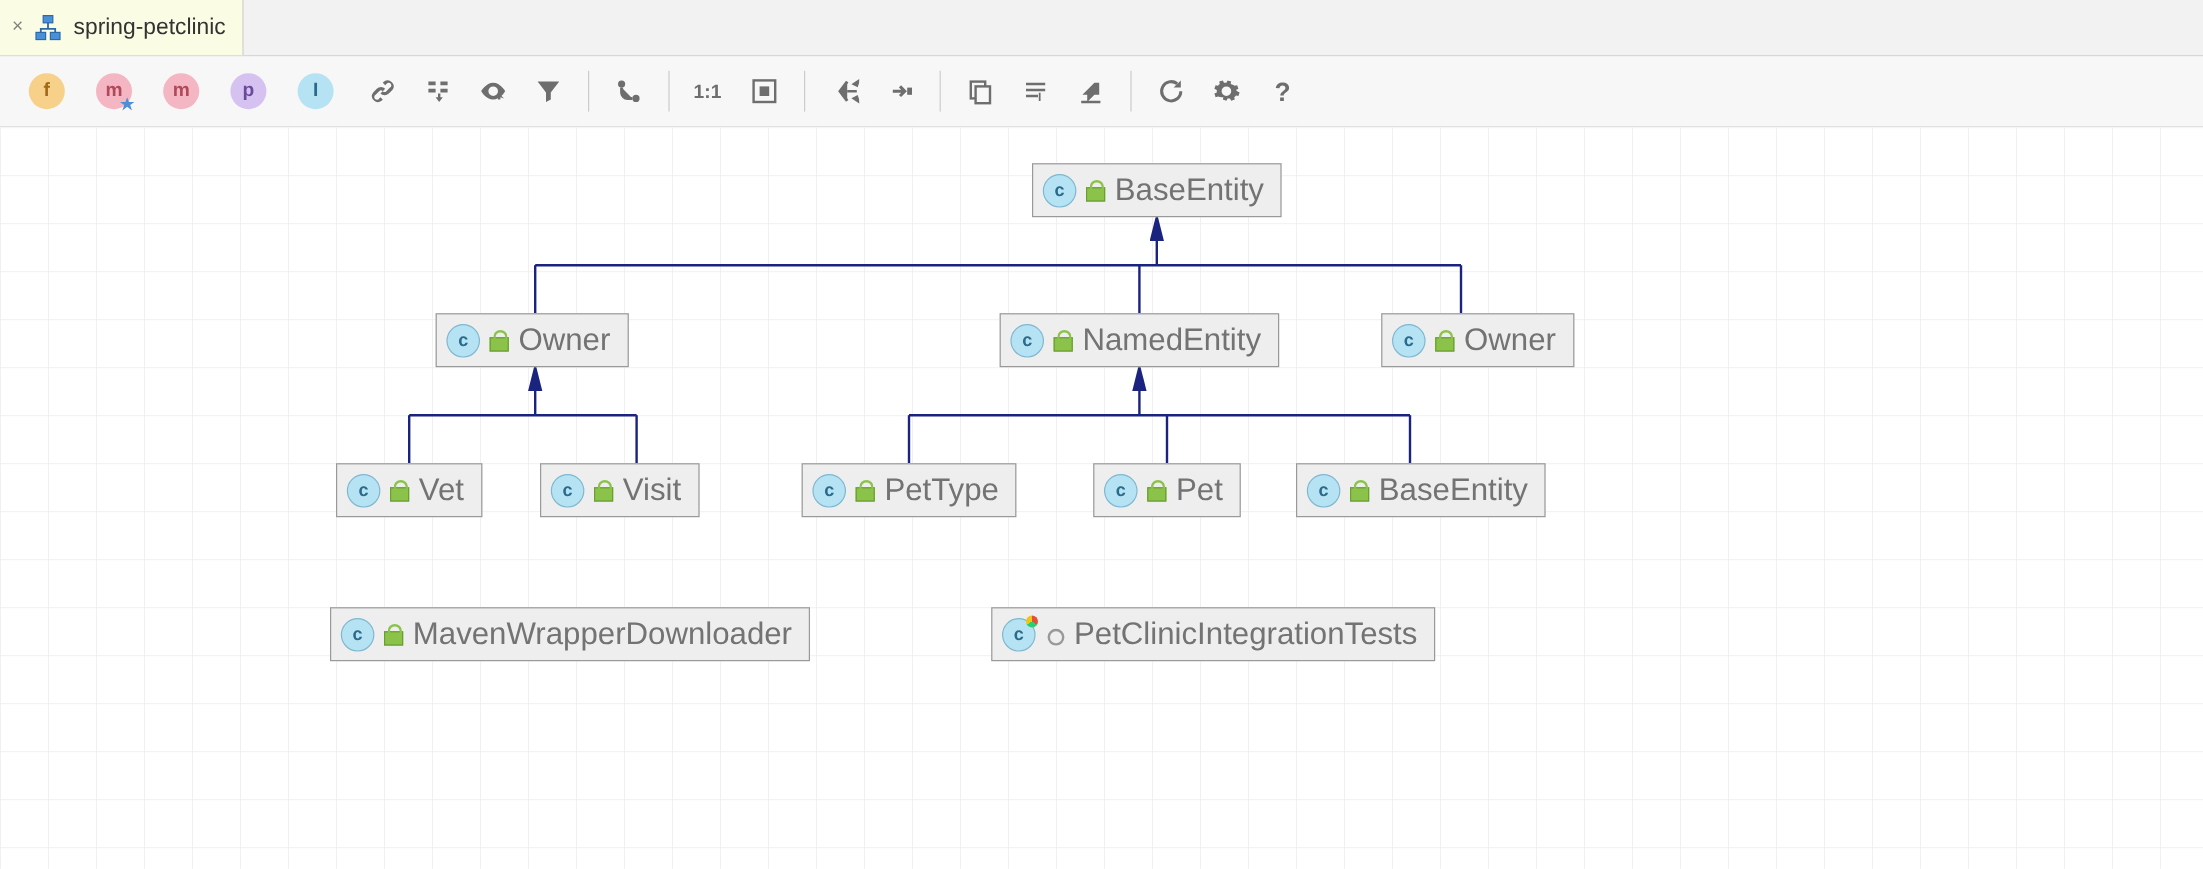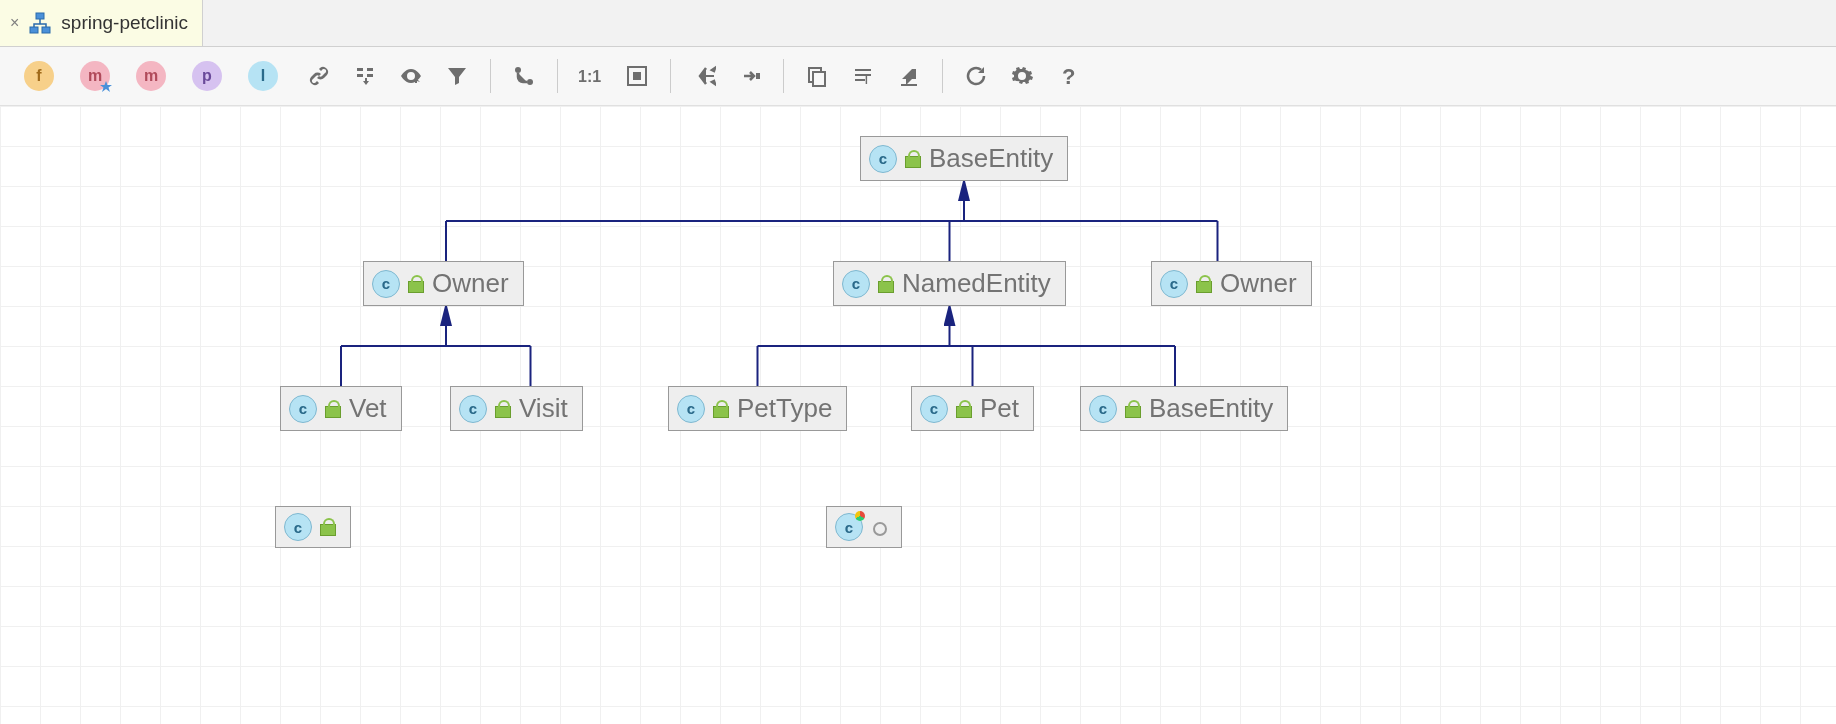--- a/index.html
+++ b/index.html
@@ -223,19 +223,21 @@
         <span class="node-label">Pet</span>
       </div>
       <div class="node lock-green" style="left: 1080px; top: 280px;">
         <span class="class-icon">c</span>
         <span class="vis-icon"></span>
         <span class="node-label">BaseEntity</span>
       </div>
       <div class="node lock-green" style="left: 275px; top: 400px;">
         <span class="class-icon">c</span>
         <span class="vis-icon"></span>
+        <span class="node-label">MavenWrapperDownloader</span>
       </div>
       <div class="node circle-open" style="left: 826px; top: 400px;">
         <span class="test-marker">c</span>
         <span class="vis-icon"></span>
+        <span class="node-label">PetClinicIntegrationTests</span>
       </div>
     </div>
 </div>
 
 </body></html>

